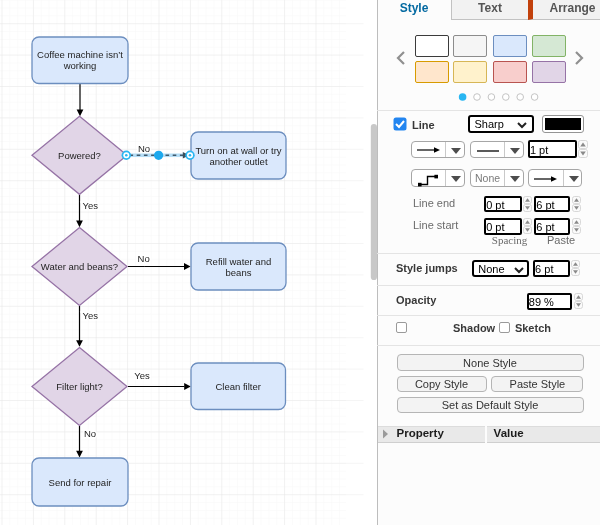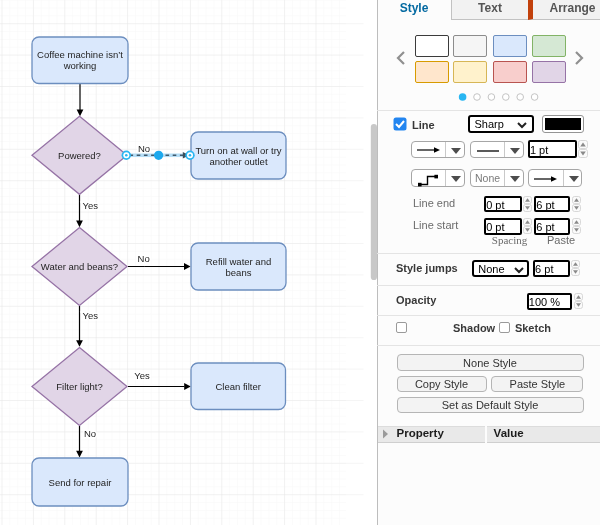--- a/index.html
+++ b/index.html
@@ -263,21 +263,21 @@
 <svg class="abs" style="left:570.5px;top:260px" width="9" height="16">
   <rect x="0.5" y="0.5" width="8" height="7" rx="2" fill="#fafafa" stroke="#cfcfcf" stroke-width="0.8"></rect>
   <rect x="0.5" y="8.5" width="8" height="7" rx="2" fill="#fafafa" stroke="#cfcfcf" stroke-width="0.8"></rect>
   <polygon points="4.5,2.2 2,5.8 7,5.8" fill="#8a8a8a"></polygon>
   <polygon points="4.5,13.8 2,10.2 7,10.2" fill="#8a8a8a"></polygon>
 </svg>
 
 <div class="sep" style="left:377px;top:284.5px;"></div>
 
 <div class="lbl" style="left:396px;top:293.5px;">Opacity</div>
-<div class="inp" style="left:526.8px;top:292.9px;width:45.6px;height:16.8px;padding:1.6px 3px 0 0;">100 %</div>
+<div class="inp" style="left:526.8px;top:292.9px;width:45.6px;height:16.8px;padding:1.6px 3px 0 0;">89 %</div>
 <svg class="abs" style="left:573.5px;top:293.2px" width="9" height="16">
   <rect x="0.5" y="0.5" width="8" height="7" rx="2" fill="#fafafa" stroke="#cfcfcf" stroke-width="0.8"></rect>
   <rect x="0.5" y="8.5" width="8" height="7" rx="2" fill="#fafafa" stroke="#cfcfcf" stroke-width="0.8"></rect>
   <polygon points="4.5,2.2 2,5.8 7,5.8" fill="#8a8a8a"></polygon>
   <polygon points="4.5,13.8 2,10.2 7,10.2" fill="#8a8a8a"></polygon>
 </svg>
 
 <div class="sep" style="left:377px;top:315px;"></div>
 
 <div class="cb" style="left:396.2px;top:322px;"></div>

